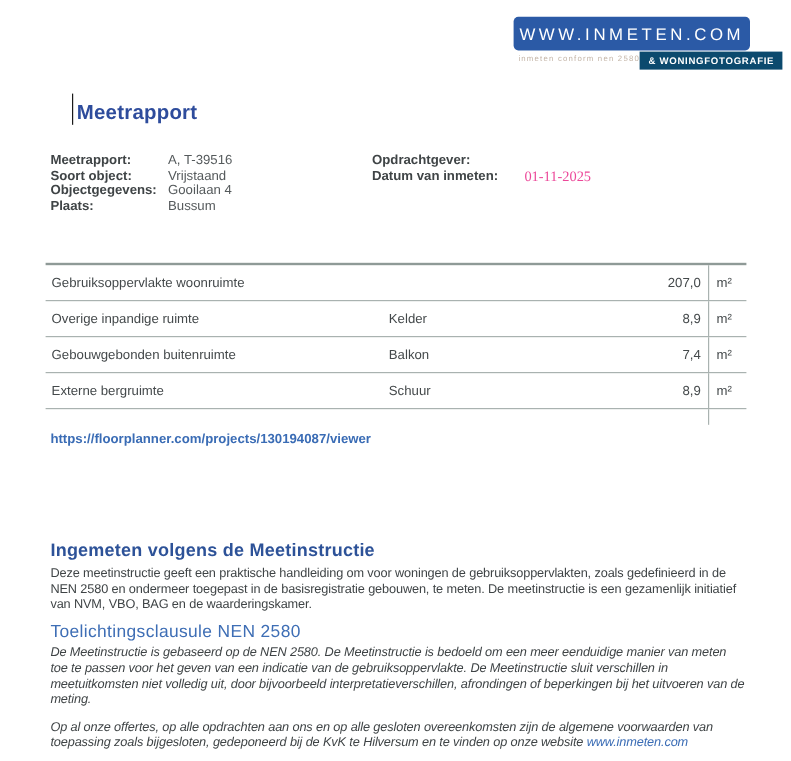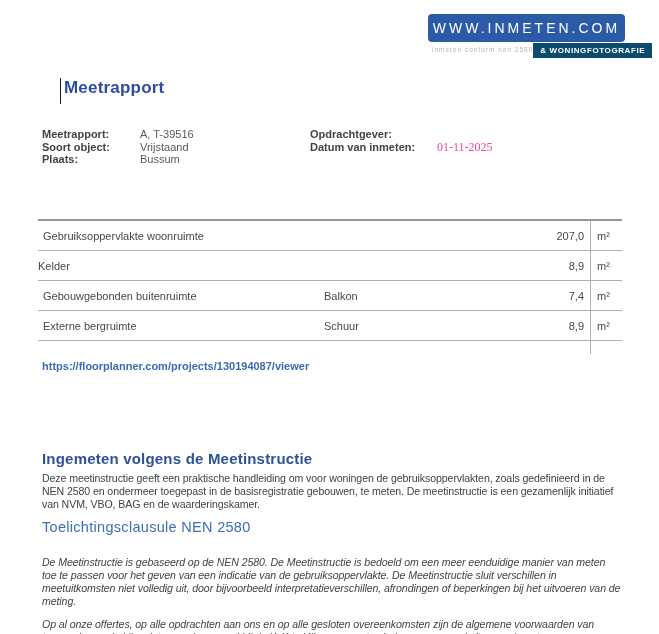--- a/index.html
+++ b/index.html
@@ -25,21 +25,21 @@
     font-size: 6.5px; color: #c3b4a6; letter-spacing: 1px; padding-top: 3px; padding-left: 4px;
     white-space: nowrap;
   }
   .logo-badge {
     background: #0c4a6e; color: #ffffff;
     font-size: 8px; font-weight: bold; letter-spacing: 0.6px;
     padding: 3px 7px 3px 7px; white-space: nowrap;
   }
 
   
-  .title-block { position: absolute; top: 78px; left: 60px; display: flex; align-items: flex-start; }
+  .title-block { position: absolute; top: 78px; left: 60px; display: flex; align-items: flex-end; }
   .cursor { width: 1px; height: 26px; background: #1a1a1a; display: inline-block; }
   .title-block h1 { font-size: 17px; font-weight: bold; color: #2e4c9c; padding-left: 3px; letter-spacing: 0.2px; }
 
   
   .meta-left  { position: absolute; top: 128px; left: 42px; }
   .meta-right { position: absolute; top: 128px; left: 310px; }
   .meta-row { display: flex; font-size: 11px; line-height: 12.5px; }
   .meta-label { font-weight: bold; color: #3f4446; }
   .meta-left  .meta-label { width: 98px; }
   .meta-right .meta-label { width: 127px; }
@@ -59,21 +59,21 @@
   .t-total { display: flex; align-items: center; height: 19px; border-top: 2px solid #4d5254; border-bottom: 2px solid #4d5254; font-size: 11px; font-weight: bold; color: #1f2325; }
 
   
   .floorplan { position: absolute; top: 358px; left: 42px; font-size: 11px; line-height: 16px; }
   .floorplan .lead { color: #3f4446; }
   .link { color: #3a6cb5; font-weight: bold; cursor: pointer; }
 
   
   .sections { position: absolute; top: 450px; left: 42px; width: 580px; }
   .h-main { font-size: 15px; font-weight: bold; color: #2d5298; letter-spacing: 0.2px; margin-bottom: 5px; }
-  .h-sub  { font-size: 14.5px; font-weight: 400; color: #3e6eb5; letter-spacing: 0.3px; margin-top: 8px; margin-bottom: 21px; }
+  .h-sub  { font-size: 14.5px; font-weight: 400; color: #3e6eb5; letter-spacing: 0.3px; margin-top: 8px; margin-bottom: 3px; }
   .para { font-size: 10.6px; line-height: 13px; color: #3f4446; letter-spacing: -0.1px; }
   .para.italic { font-style: italic; }
   .footer-para { margin-top: 10px; }
   .footer-para .link { font-weight: 400; font-style: italic; }
 </style>
 </head>
 <body>
 
 <div class="page">
 
@@ -93,20 +93,24 @@
   <div class="meta-left">
     <div class="meta-row">
       <span class="meta-label">Meetrapport:</span>
       <span class="meta-value">A, T-39516</span>
     </div>
     <div class="meta-row">
       <span class="meta-label">Soort object:</span>
       <span class="meta-value">Vrijstaand</span>
     </div>
     <div class="meta-row">
+      <span class="meta-label">Objectgegevens:</span>
+      <span class="meta-value">Gooilaan 4</span>
+    </div>
+    <div class="meta-row">
       <span class="meta-label">Plaats:</span>
       <span class="meta-value">Bussum</span>
     </div>
   </div>
 
   <div class="meta-right">
     <div class="meta-row">
       <span class="meta-label">Opdrachtgever:</span>
       <span class="meta-value"></span>
     </div>
@@ -118,20 +122,21 @@
 
   <div class="mtable">
     <div class="t-main">
       <div class="t-row">
         <div class="c-label">Gebruiksoppervlakte woonruimte</div>
         <div class="c-detail"></div>
         <div class="c-value">207,0</div>
         <div class="c-unit">m²</div>
       </div>
       <div class="t-row">
+        <div class="c-label">Overige inpandige ruimte</div>
         <div class="c-detail">Kelder</div>
         <div class="c-value">8,9</div>
         <div class="c-unit">m²</div>
       </div>
       <div class="t-row">
         <div class="c-label">Gebouwgebonden buitenruimte</div>
         <div class="c-detail">Balkon</div>
         <div class="c-value">7,4</div>
         <div class="c-unit">m²</div>
       </div>

